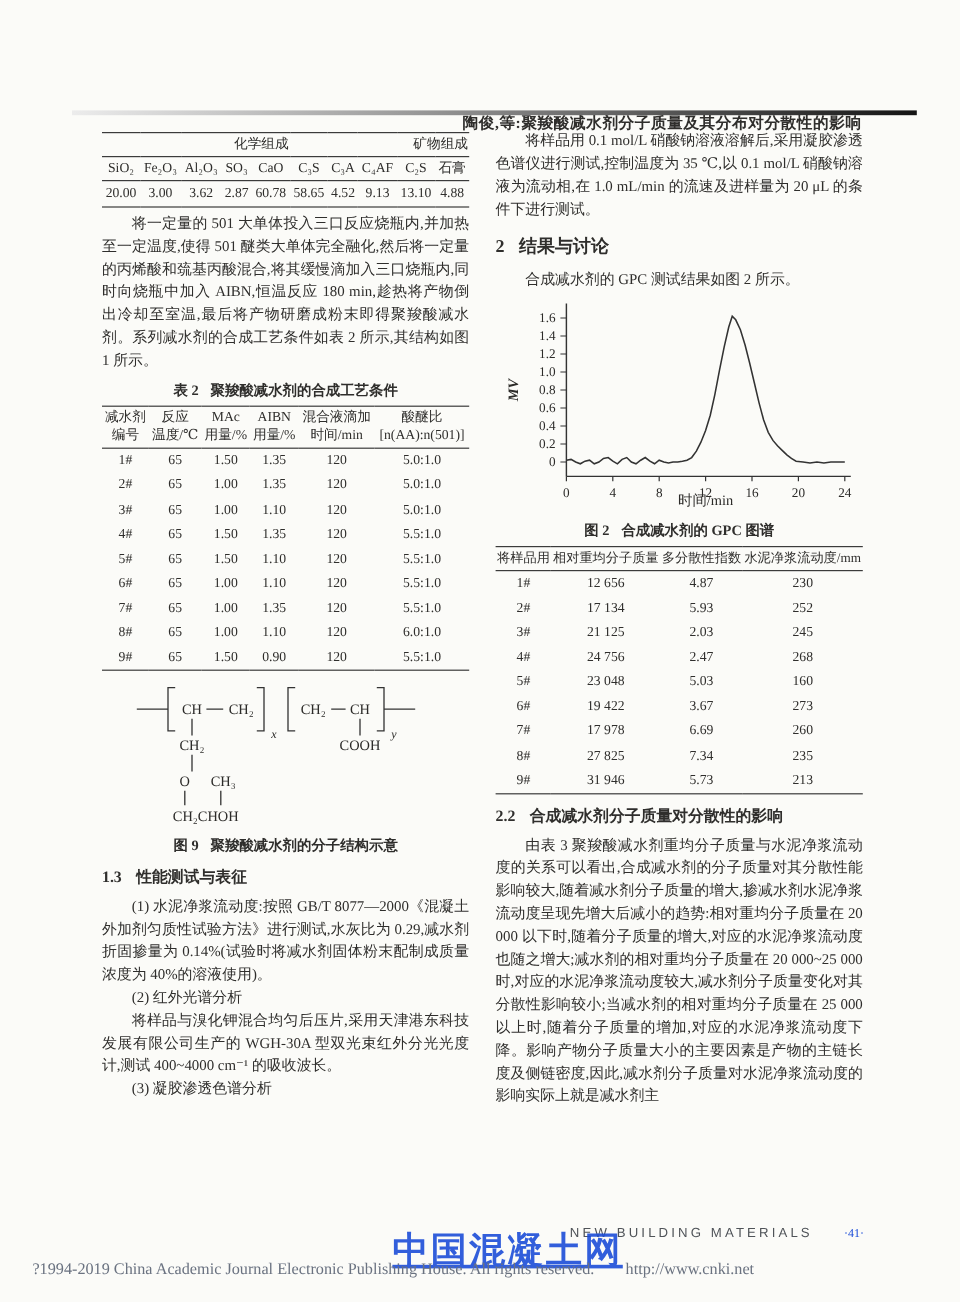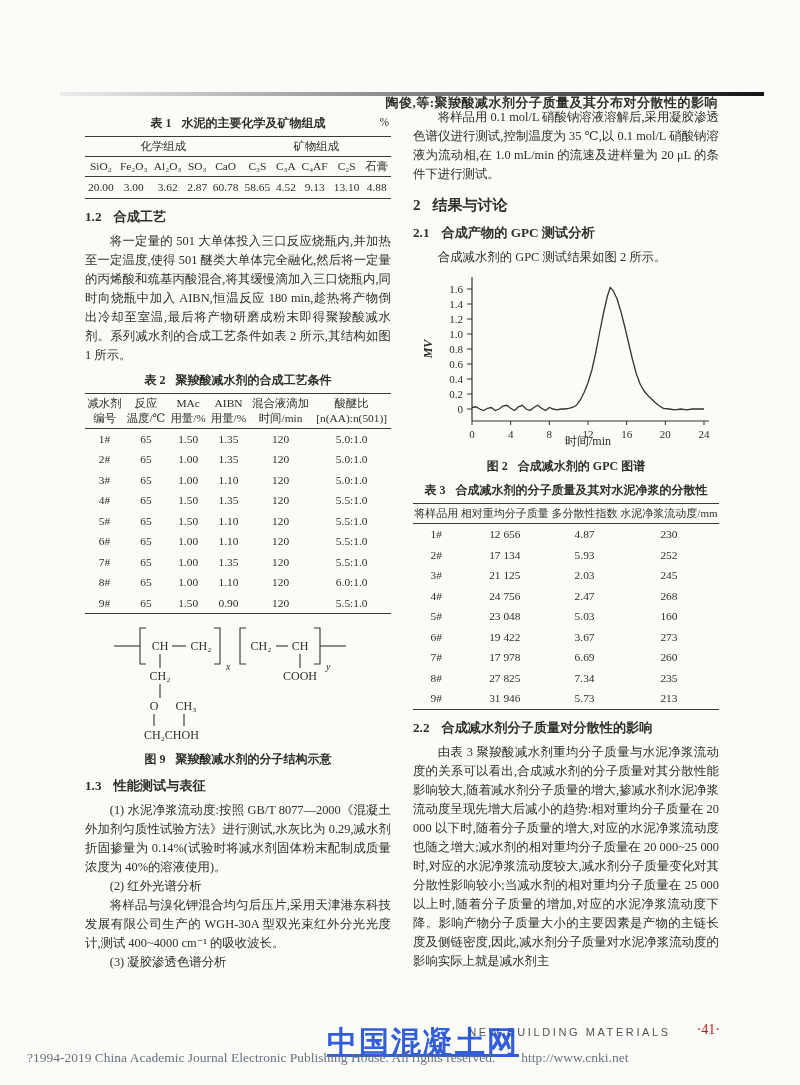--- a/index.html
+++ b/index.html
@@ -34,36 +34,36 @@
   .cap-unit{position:absolute;right:2px;top:1px;font-weight:normal;font-size:11.5px;}
   table.sci{
     width:100%;border-collapse:collapse;font-size:11.4px;
     border-top:1.6px solid #3b3b3b;border-bottom:1.6px solid #3b3b3b;
     margin:2px 0 4px;
   }
   table.sci th,table.sci td{
     text-align:center;font-weight:normal;padding:2px 1px;line-height:15px;
   }
   table.sci thead tr:last-child th{border-bottom:.9px solid #3b3b3b;}
-  table.sci thead tr.grp th{border-bottom:.9px solid #3b3b3b;}
+  table.sci thead tr.grp th{border-bottom:.9px solid #3b3b3b;text-align:right;}
   table.sci th{white-space:pre-line;}
   table.sci td{line-height:16.5px;}
   #table3 th{font-size:11px;white-space:nowrap;}
   .figure{margin:4px 0 0;text-align:center;}
   .figure svg{display:block;margin:0 auto;}
   svg text{font-family:"Liberation Serif","DejaVu Serif",serif;fill:#2c2b29;}
   svg line,svg path,svg polyline{stroke:#333;fill:none;}
   .footer-journal{
     position:absolute;top:1022px;right:80px;display:flex;align-items:flex-end;gap:26px;
   }
   .journal-name{
     font-family:"Liberation Sans","DejaVu Sans",sans-serif;
     font-size:11px;letter-spacing:2.6px;color:#4f5358;
   }
-  .page-number{font-size:14px;color:#b91c1c;}
+  .page-number{font-size:10px;color:#1d4ed8;}
   .watermark{
     position:absolute;top:1022px;left:327px;
     font-size:30px;font-weight:bold;letter-spacing:2px;color:#1d4ed8;opacity:.9;text-decoration:underline;
   }
   .copyright{
     position:absolute;top:1050px;left:27px;white-space:nowrap;
     font-size:13.5px;color:#6a7280;
   }
   .copyright .url{margin-left:26px;}
 </style>
@@ -71,24 +71,20 @@
 <body>
 
 <div class="running-head">陶俊,等:聚羧酸减水剂分子质量及其分布对分散性的影响</div>
 <div class="head-rule"></div>
 
 <div class="columns">
 
   <div class="col">
 
 
-    <div class="tbl-cap">
-      <span class="cap-label">表 1</span><span>水泥的主要化学及矿物组成</span>
-      <span class="cap-unit">%</span>
-    </div>
 
     <table class="sci" id="table1">
       <thead>
         <tr class="grp">
           <th colspan="5">化学组成</th>
           <th colspan="5">矿物组成</th>
         </tr>
         <tr>
           <th>SiO₂</th>
           <th>Fe₂O₃</th>
@@ -111,23 +107,20 @@
           <td>60.78</td>
           <td>58.65</td>
           <td>4.52</td>
           <td>9.13</td>
           <td>13.10</td>
           <td>4.88</td>
         </tr>
       </tbody>
     </table>
 
-    <div class="h-sub">
-      <span class="num">1.2</span><span>合成工艺</span>
-    </div>
 
     <p class="para">将一定量的 501 大单体投入三口反应烧瓶内,并加热至一定温度,使得 501 醚类大单体完全融化,然后将一定量的丙烯酸和巯基丙酸混合,将其缓慢滴加入三口烧瓶内,同时向烧瓶中加入 AIBN,恒温反应 180 min,趁热将产物倒出冷却至室温,最后将产物研磨成粉末即得聚羧酸减水剂。系列减水剂的合成工艺条件如表 2 所示,其结构如图 1 所示。</p>
 
     <div class="tbl-cap">
       <span class="cap-label">表 2</span><span>聚羧酸减水剂的合成工艺条件</span>
     </div>
 
     <table class="sci" id="table2">
       <thead>
         <tr>
@@ -268,23 +261,20 @@
   </div>
 
   <div class="col">
 
     <p class="para">将样品用 0.1 mol/L 硝酸钠溶液溶解后,采用凝胶渗透色谱仪进行测试,控制温度为 35 ℃,以 0.1 mol/L 硝酸钠溶液为流动相,在 1.0 mL/min 的流速及进样量为 20 μL 的条件下进行测试。</p>
 
     <div class="h-sec">
       <span class="num">2</span><span>结果与讨论</span>
     </div>
 
-    <div class="h-sub">
-      <span class="num">2.1</span><span>合成产物的 GPC 测试分析</span>
-    </div>
 
     <p class="para">合成减水剂的 GPC 测试结果如图 2 所示。</p>
 
     <div class="figure">
       <svg id="gpc-chart" width="300" height="180" viewBox="0 0 300 180">
           <line x1="56" y1="6" x2="56" y2="150" stroke-width="1.2"></line>
           <line x1="56" y1="150" x2="293" y2="150" stroke-width="1.2"></line>
           <line x1="56" y1="150" x2="56" y2="154" stroke-width="1"></line>
           <text x="56" y="167" text-anchor="middle" font-size="11">0</text>
           <line x1="94.66666666666666" y1="150" x2="94.66666666666666" y2="154" stroke-width="1"></line>
@@ -320,23 +310,20 @@
           <text x="172" y="174" text-anchor="middle" font-size="12">时间/min</text>
           <text text-anchor="middle" font-size="12" font-style="italic" font-weight="bold" transform="translate(16 78) rotate(-90)">MV</text>
           <polyline points="56.0,136.5 59.9,135.8 63.7,138.0 67.6,139.5 71.5,137.3 75.3,136.5 79.2,139.5 83.1,138.0 86.9,135.0 90.8,134.3 94.7,137.3 98.5,139.5 102.4,135.8 106.3,134.3 110.1,138.0 114.0,139.5 117.9,136.5 121.7,134.3 125.6,137.3 129.5,139.5 133.3,136.5 137.2,138.0 141.1,138.8 144.9,138.0 148.8,138.0 152.7,137.3 156.5,136.5 160.4,134.3 164.3,129.0 168.1,121.5 172.0,111.8 175.9,99.0 179.7,81.8 183.6,61.5 187.5,42.0 191.3,25.5 194.2,16.5 197.1,19.5 201.0,27.8 204.9,40.5 208.7,55.5 212.6,72.0 216.5,88.5 220.3,102.8 224.2,113.3 228.1,120.0 231.9,124.5 235.8,128.3 239.7,132.0 243.5,135.0 247.4,137.3 253.2,138.0 259.0,138.8 264.8,138.0 270.6,138.8 276.4,138.0 282.2,138.0 288.0,138.0" stroke-width="1.3" stroke="#222" fill="none"></polyline>
         </svg>
       <div class="fig-cap">
         <span class="cap-label">图 2</span><span>合成减水剂的 GPC 图谱</span>
       </div>
     </div>
 
 
-    <div class="tbl-cap">
-      <span class="cap-label">表 3</span><span>合成减水剂的分子质量及其对水泥净浆的分散性</span>
-    </div>
 
     <table class="sci" id="table3">
       <thead>
         <tr>
           <th>将样品用</th>
           <th>相对重均分子质量</th>
           <th>多分散性指数</th>
           <th>水泥净浆流动度/mm</th>
         </tr>
       </thead>

